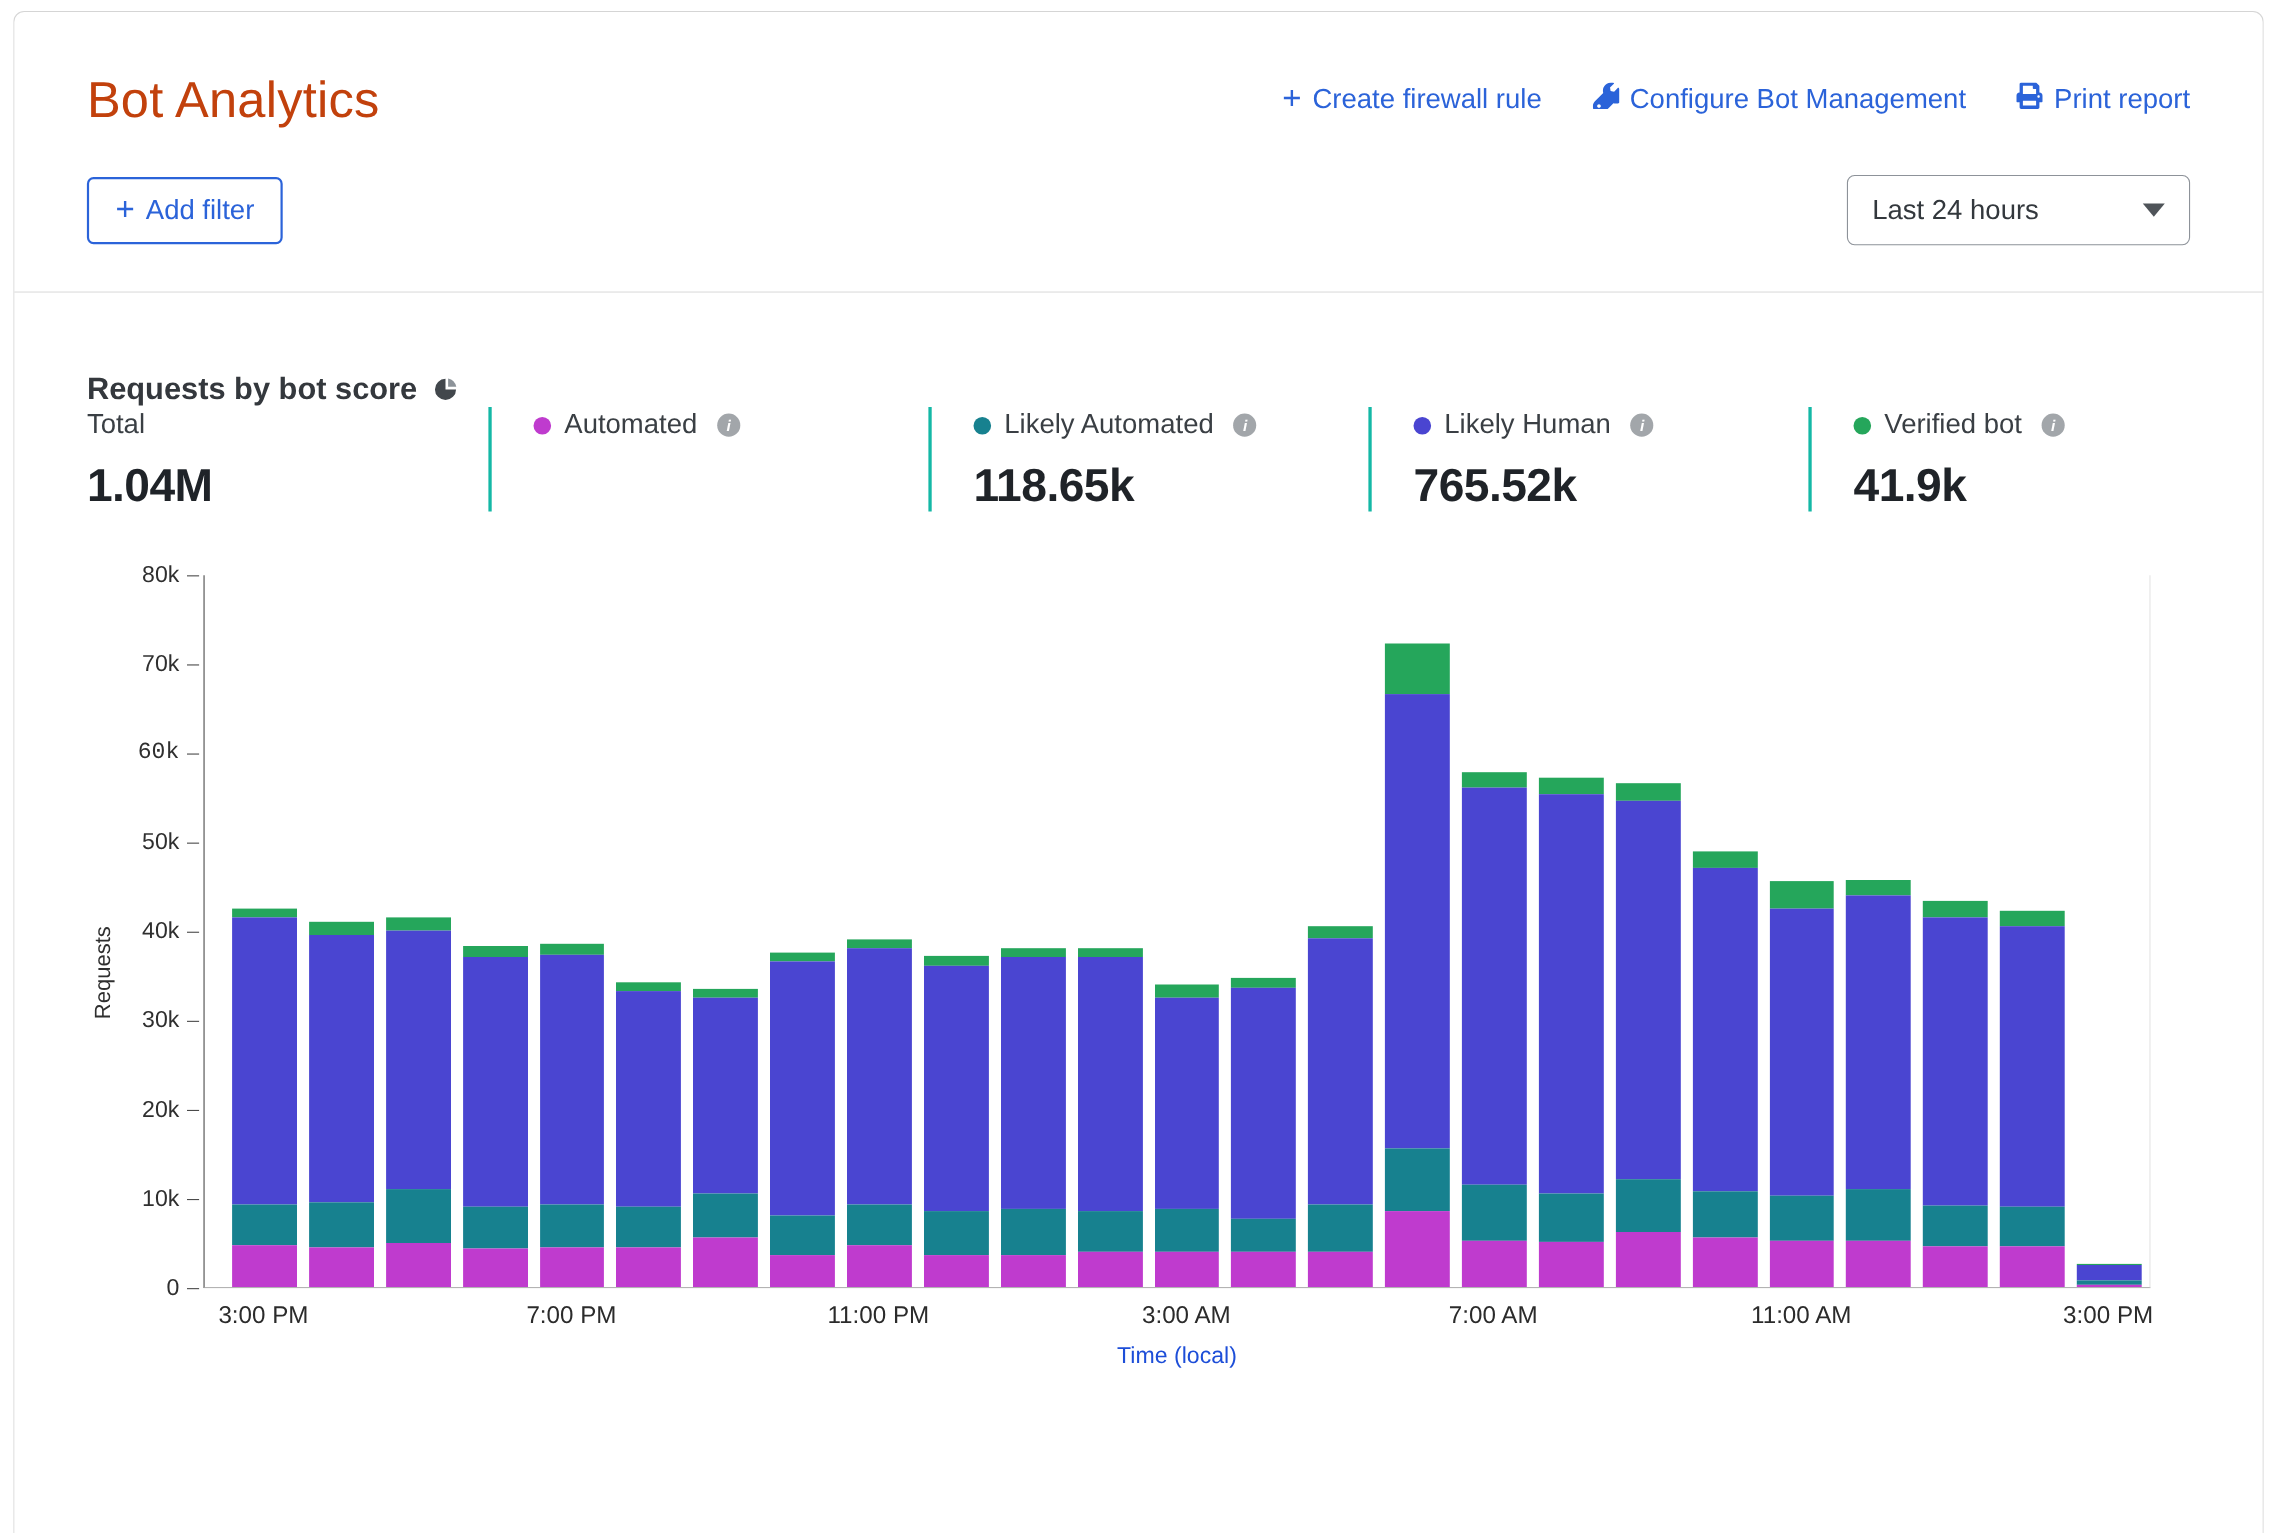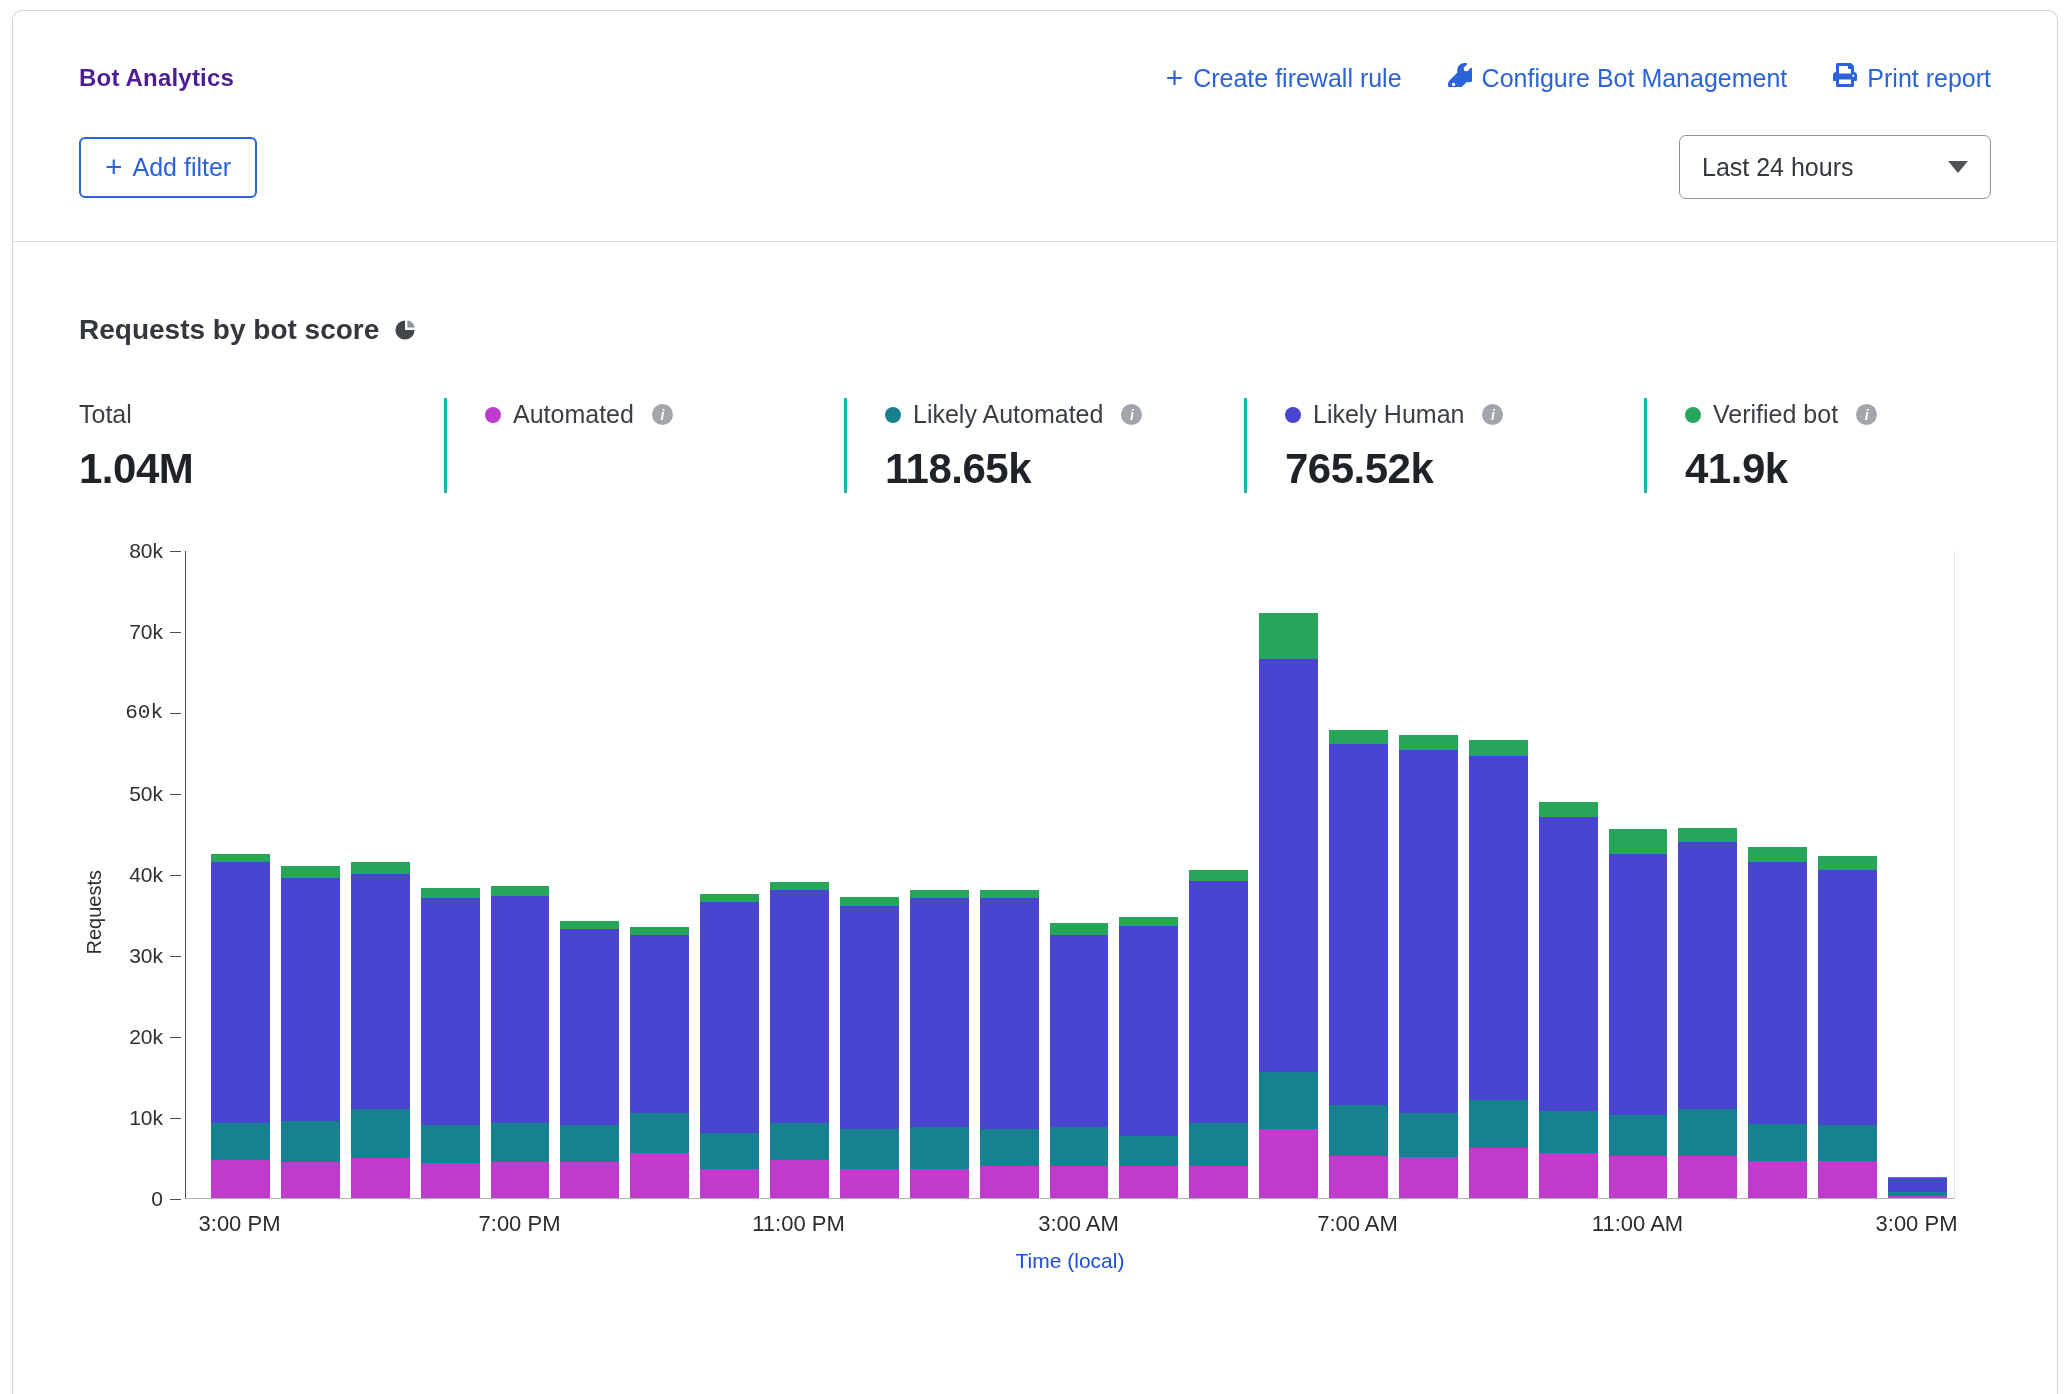--- a/index.html
+++ b/index.html
@@ -5,21 +5,21 @@
   * { box-sizing: border-box; margin: 0; padding: 0; }
   html, body { width: 2070px; height: 1394px; background: #fff;
     font-family: "Liberation Sans", "DejaVu Sans", sans-serif; color: #33383d; overflow: hidden; }
 
   .card { margin: 10px 12px 0 12px; height: 1384px; border: 1px solid #d5d5d5;
     border-bottom: none; border-radius: 10px 10px 0 0; background: #fff; }
 
   
   .card-header { padding: 52px 66px 42px 66px; border-bottom: 1px solid #dcdcdc; }
   .header-row { display: flex; align-items: center; justify-content: space-between; }
-  .page-title { font-size: 24px; font-weight: 700; color: #4c1d95; letter-spacing: .2px; }
+  .page-title { font-size: 46px; font-weight: 400; color: #c2410c; letter-spacing: .2px; }
   .header-actions { display: flex; align-items: center; gap: 46px; }
   .action-link { display: flex; align-items: center; gap: 10px; color: #2b63d9;
     font-size: 25px; cursor: pointer; text-decoration: none; }
   .action-link svg { width: 24px; height: 24px; fill: #2b63d9; }
   .plus-glyph { font-size: 30px; font-weight: 400; line-height: 24px; }
 
   .filter-row { margin-top: 42px; display: flex; align-items: center; justify-content: space-between; }
   .add-filter-btn { display: inline-flex; align-items: center; gap: 10px; background: #fff;
     border: 2px solid #2b63d9; border-radius: 6px; color: #2b63d9; font-size: 25px;
     padding: 14px 24px; cursor: pointer; font-family: inherit; }
@@ -28,21 +28,21 @@
     font-size: 25px; color: #33383d; cursor: pointer; background: #fff; }
   .caret-down { width: 0; height: 0; border-left: 10px solid transparent;
     border-right: 10px solid transparent; border-top: 12px solid #4f5459; }
 
   
   .chart-section { padding: 72px 66px 0 66px; }
   .section-title-row { display: flex; align-items: center; gap: 14px; }
   .section-title { font-size: 28px; font-weight: 700; color: #34383d; }
   .pie-icon svg { width: 24px; height: 24px; display: block; }
 
-  .stats-row { display: flex; margin-top: 52px; }
+  .stats-row { display: flex; }
   .stat { padding-top: 2px; }
   .stat-total { flex: 0 0 365px; }
   .stat-cat { flex: 0 0 400px; border-left: 3px solid #14b8a6; padding-left: 38px; }
   .stat-cat:last-child { flex: 1 1 auto; }
   .stat-label-row { display: flex; align-items: center; gap: 12px; font-size: 25px; color: #3a3f44; }
   .legend-dot { width: 16px; height: 16px; border-radius: 50%; flex: 0 0 16px; }
   .info-icon { width: 21px; height: 21px; border-radius: 50%; background: #a2a6aa; color: #fff;
     font-size: 14px; font-weight: 700; display: inline-flex; align-items: center;
     justify-content: center; margin-left: 6px; cursor: pointer; font-style: italic; }
   .stat-value { margin-top: 16px; font-size: 42px; font-weight: 700; color: #1f2328; letter-spacing: -.5px; }

